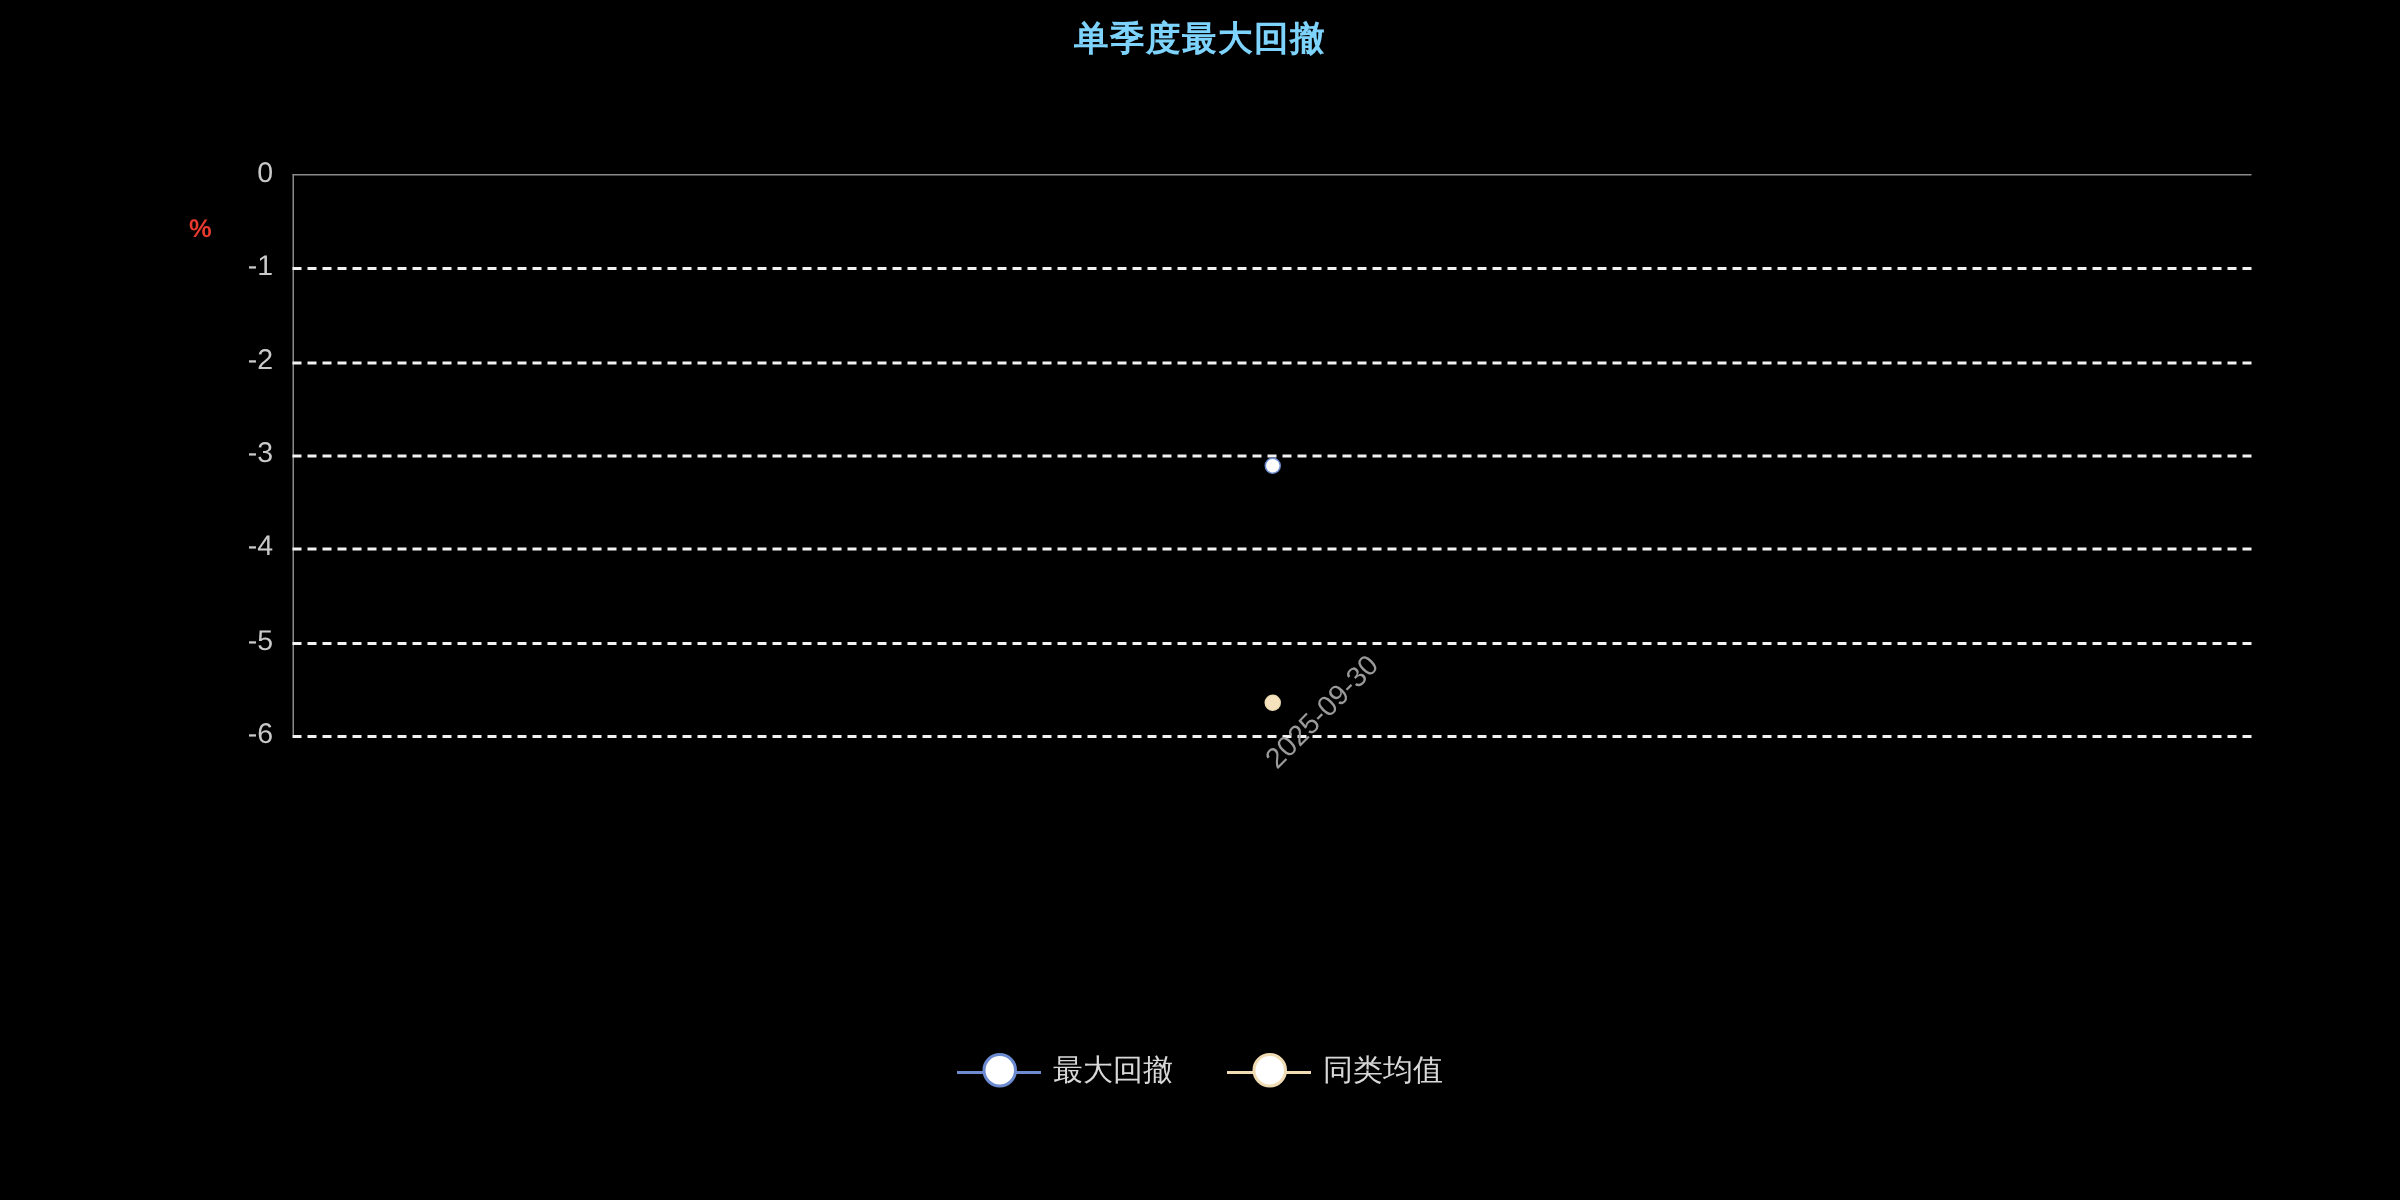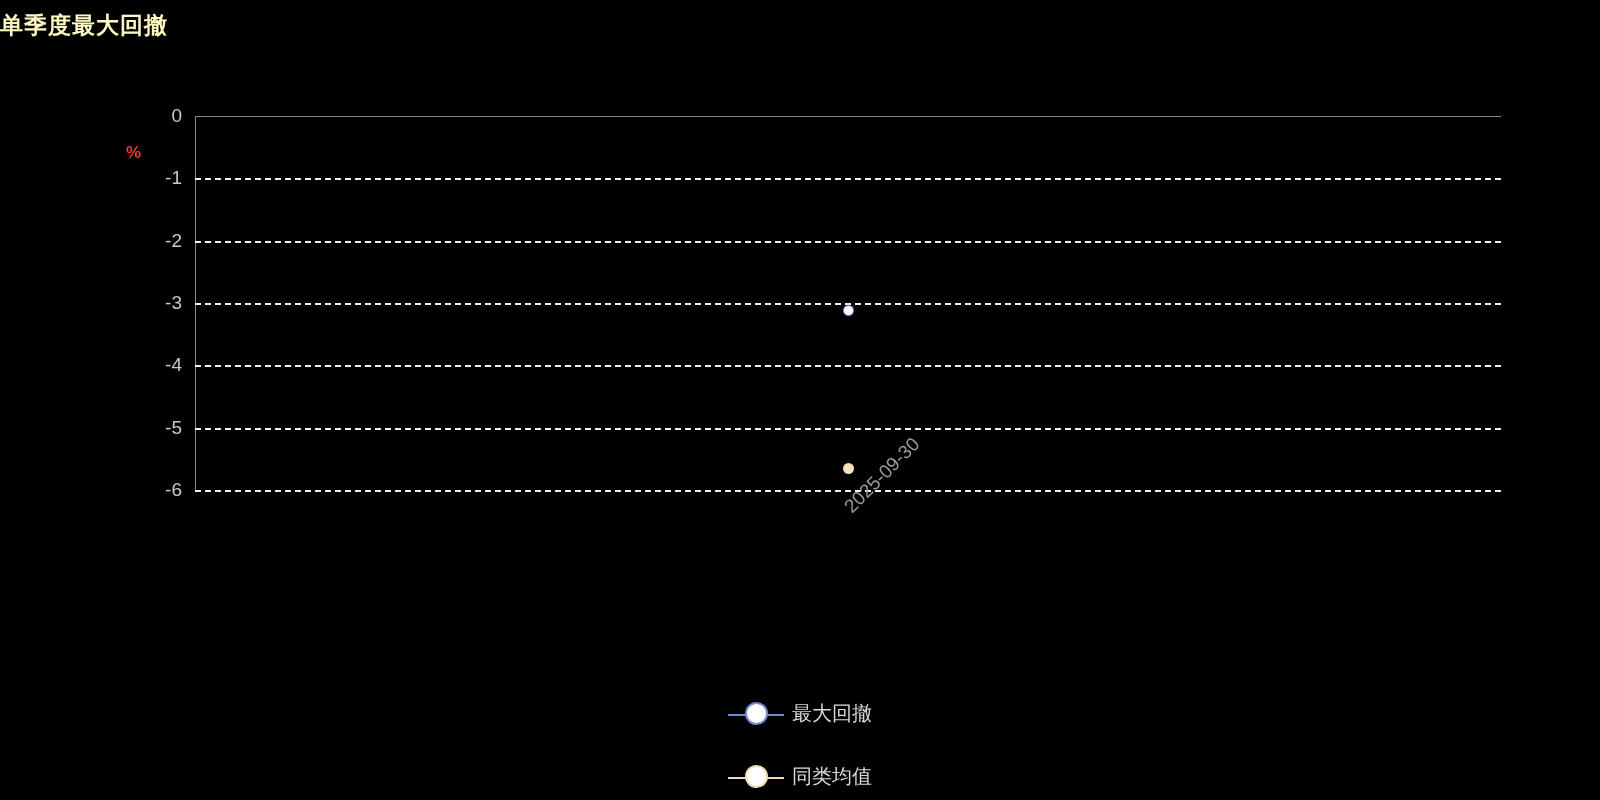--- a/index.html
+++ b/index.html
@@ -17,21 +17,22 @@
     position: relative;
     width: 1600px;
     height: 800px;
     background: #000000;
   }
   .chart-title {
     position: absolute;
     top: 10px;
     left: 0;
     width: 1600px;
-    color: #fef9c3;
+    text-align: center;
+    color: #7dd3fc;
     font-size: 23px;
     font-weight: bold;
     letter-spacing: 1px;
   }
   .y-axis-unit {
     position: absolute;
     left: 126px;
     top: 143px;
     color: #e8392f;
     font-size: 17px;
@@ -100,21 +101,20 @@
   }
   .legend {
     position: absolute;
     left: 0;
     top: 700px;
     width: 1600px;
     display: flex;
     justify-content: center;
     align-items: center;
     gap: 36px;
-    flex-direction: column;
   }
   .legend-item {
     display: flex;
     align-items: center;
     gap: 8px;
   }
   .legend-marker {
     position: relative;
     width: 56px;
     height: 22px;

